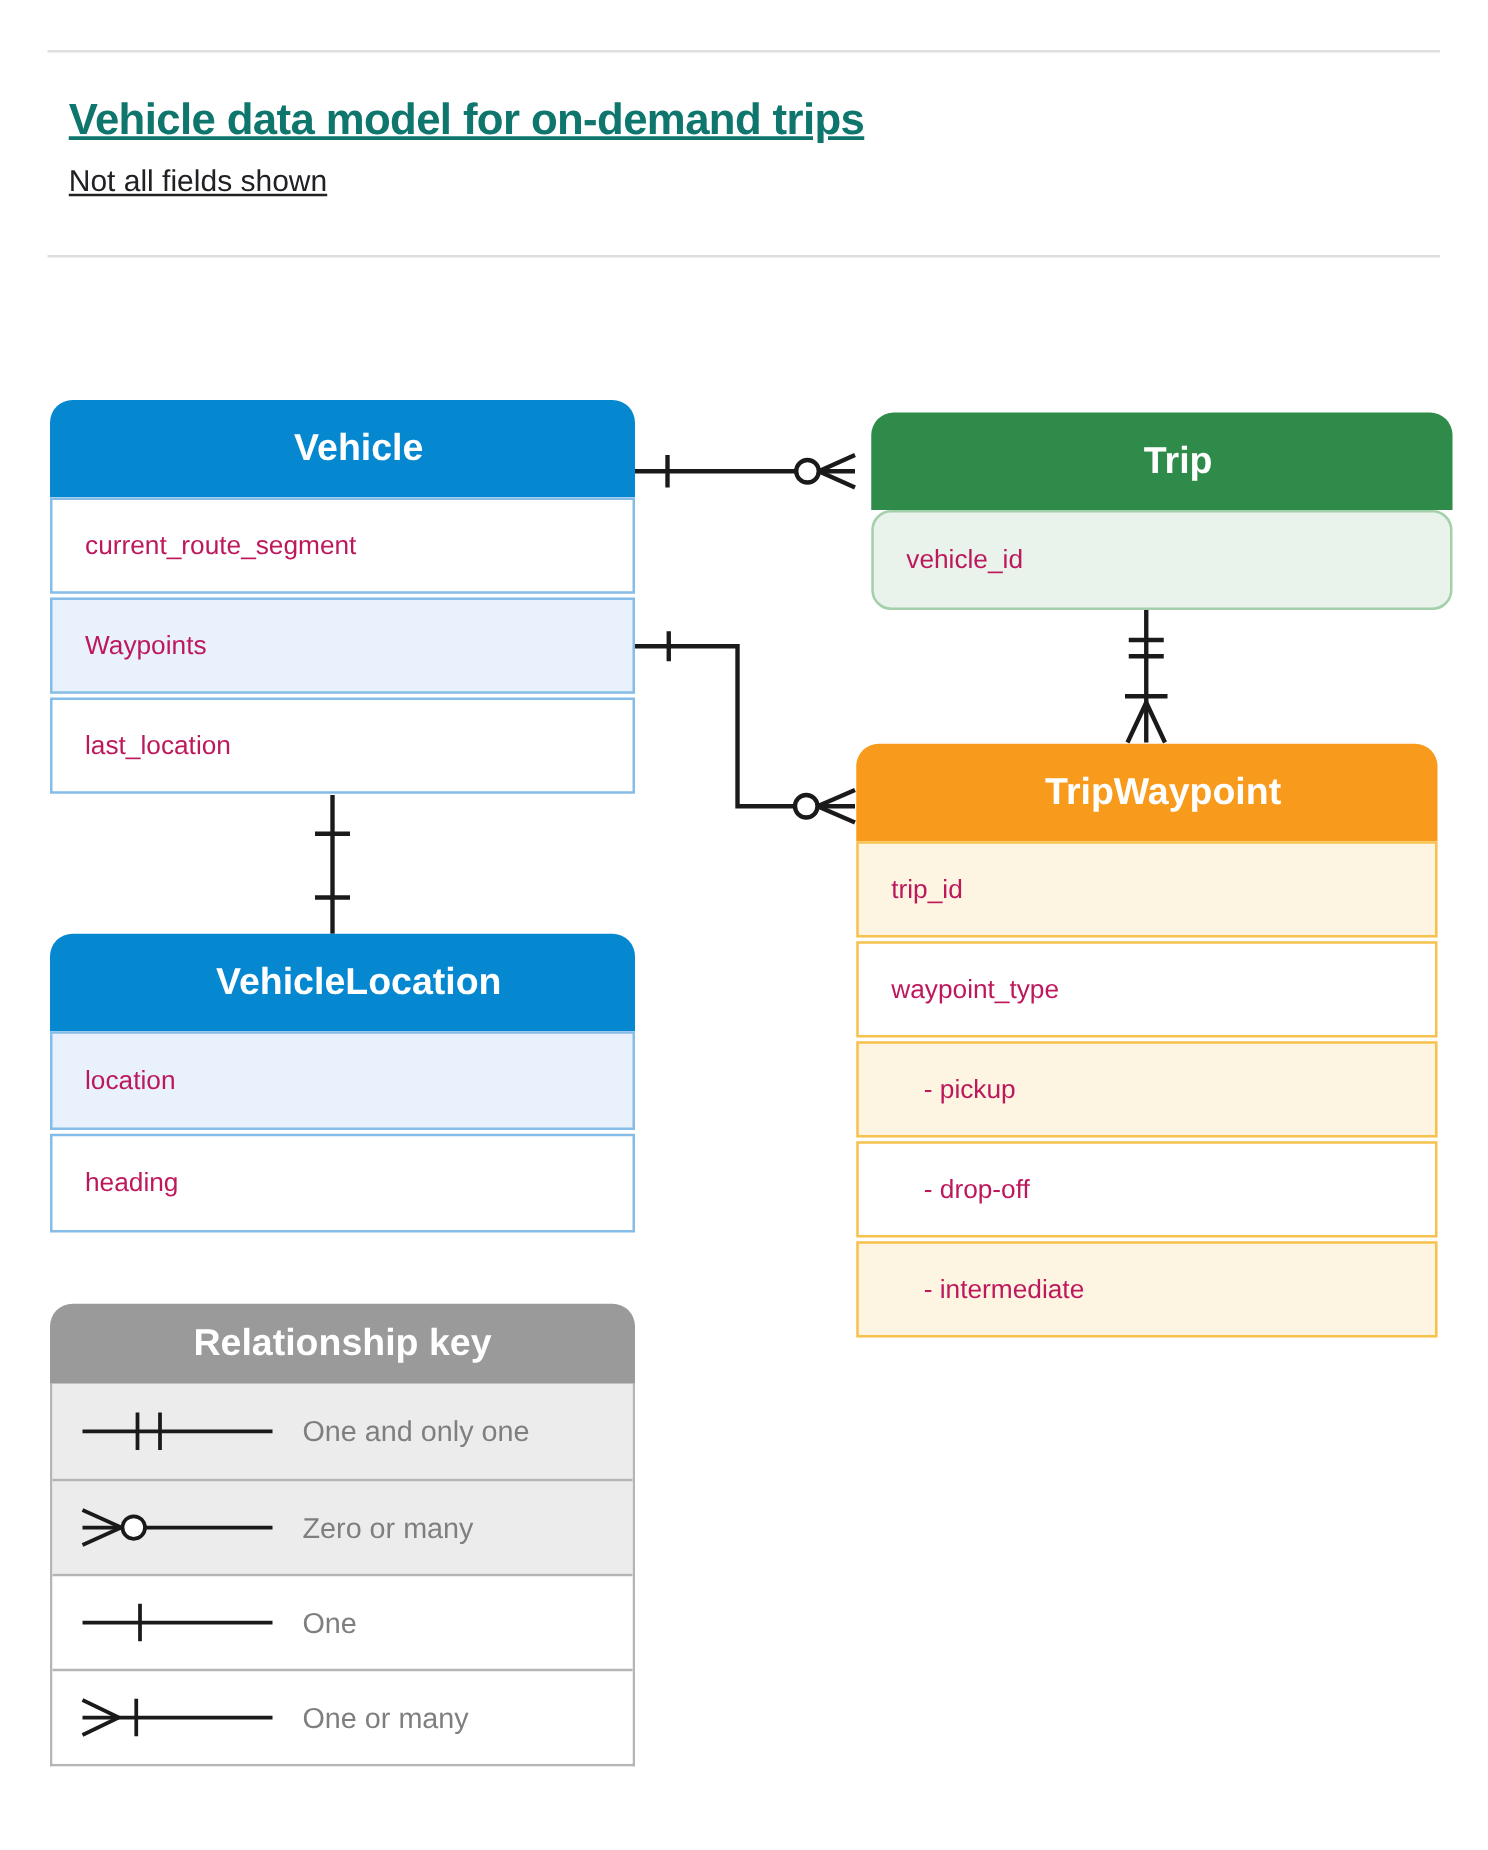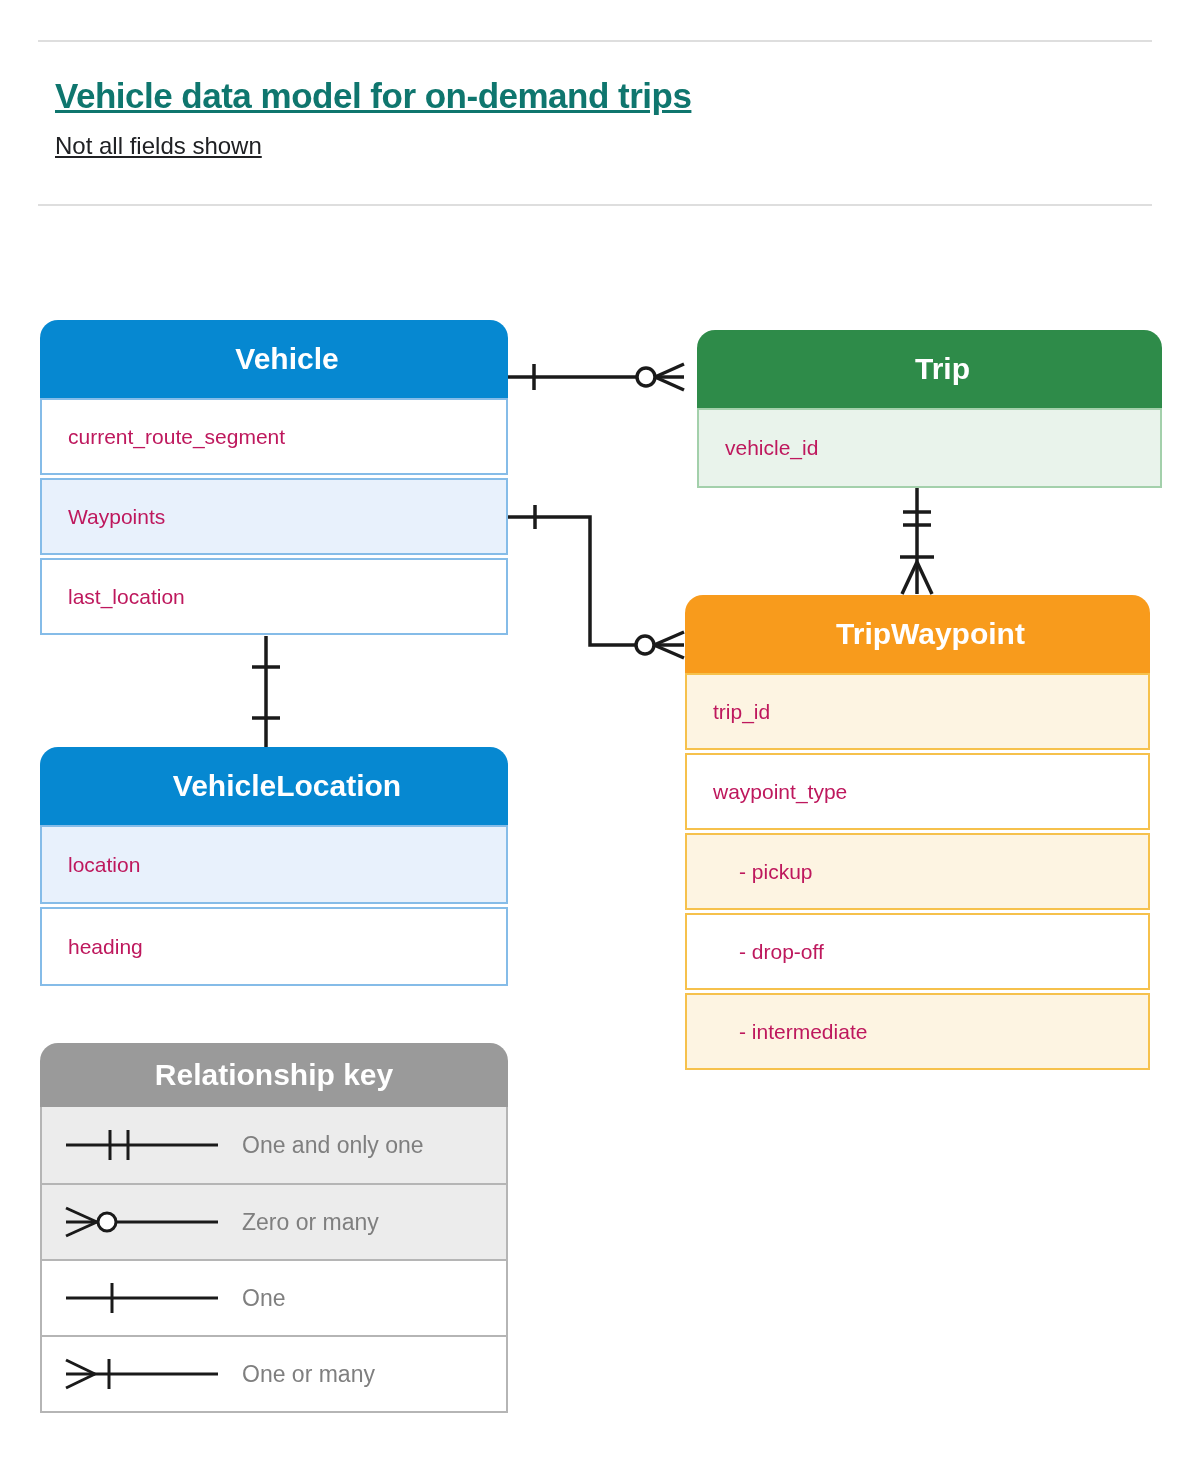--- a/index.html
+++ b/index.html
@@ -70,21 +70,21 @@
     font-size: 21px;
     color: #be185d;
   }
   .row + .row { margin-top: 3px; }
   .row.hl { background: var(--row-highlight, #f3f3f3); }
   .row.indent { padding-left: 52px; }
   #entity-vehicle { left: 40px; top: 320px; width: 468px; }
   #entity-trip { left: 685px; top: 330px; width: 465px; margin-left: 12px; }
   #entity-trip-waypoint { left: 685px; top: 595px; width: 465px; }
   #entity-vehicle-location { left: 40px; top: 747px; width: 468px; }
-  #entity-trip .row { height: 80px; }
+  #entity-trip .row { height: 80px; border-radius: 16px; }
   #entity-vehicle-location .row { height: 79px; }
   
   #legend { position: absolute; left: 40px; top: 1043px; width: 468px; }
   .legend-header {
     height: 64px;
     border-radius: 18px 18px 0 0;
     background: var(--legend-header, #9a9a9a);
     color: #ffffff;
     font-size: 30px;
     font-weight: 700;

